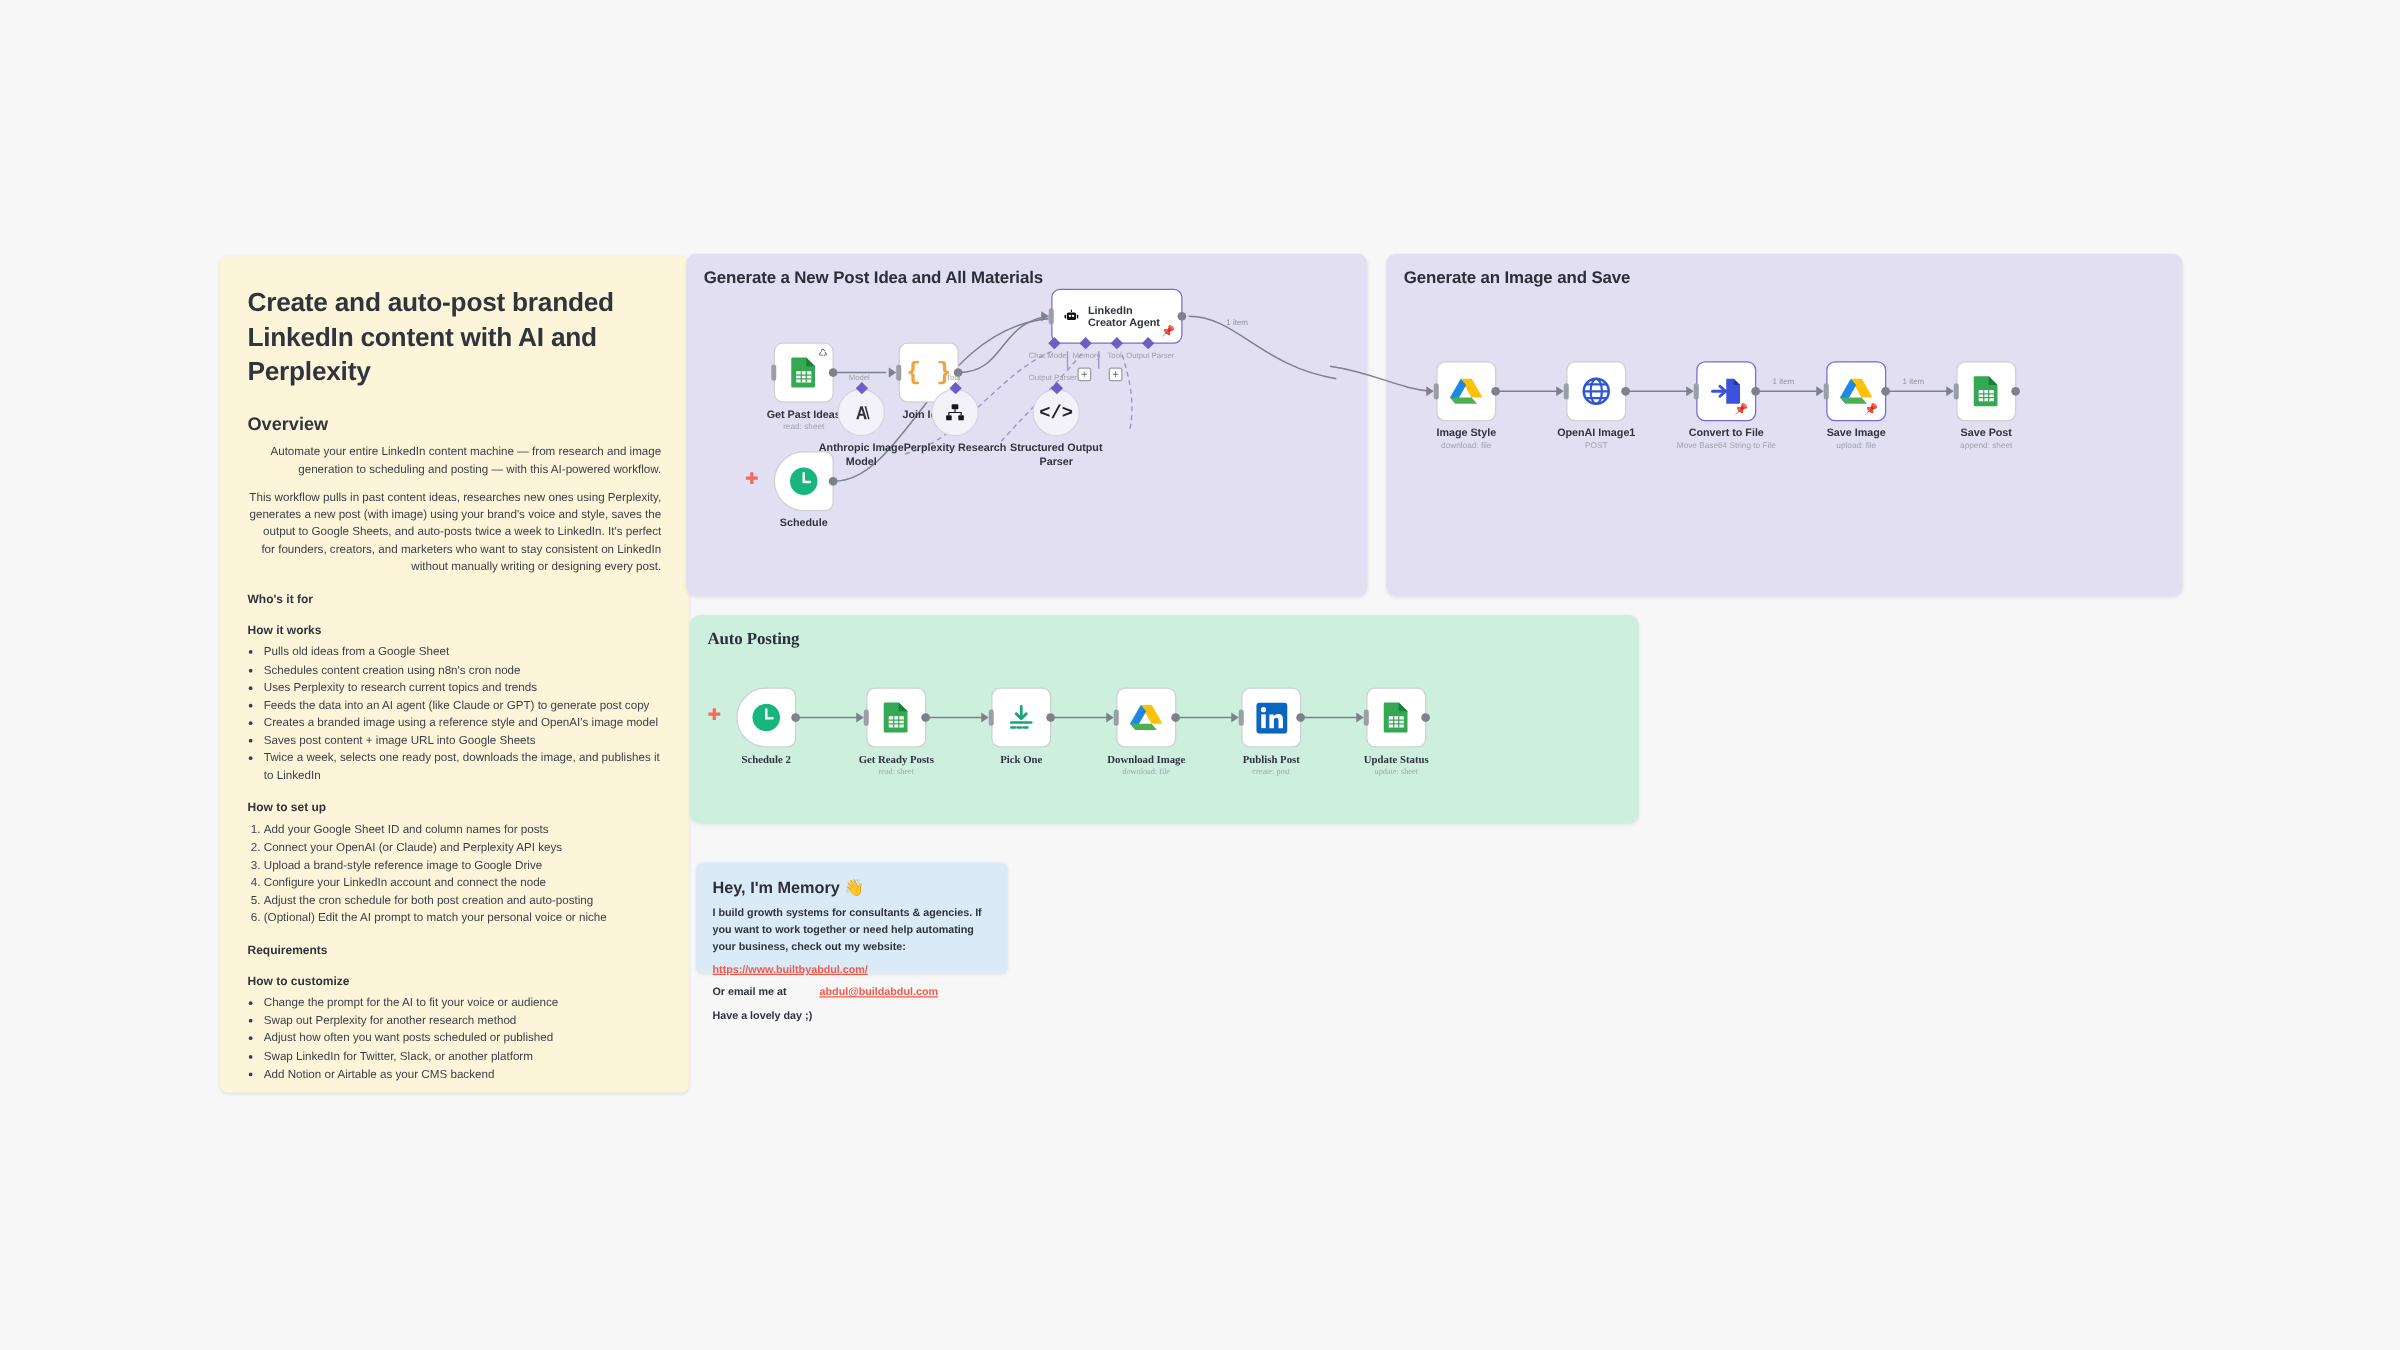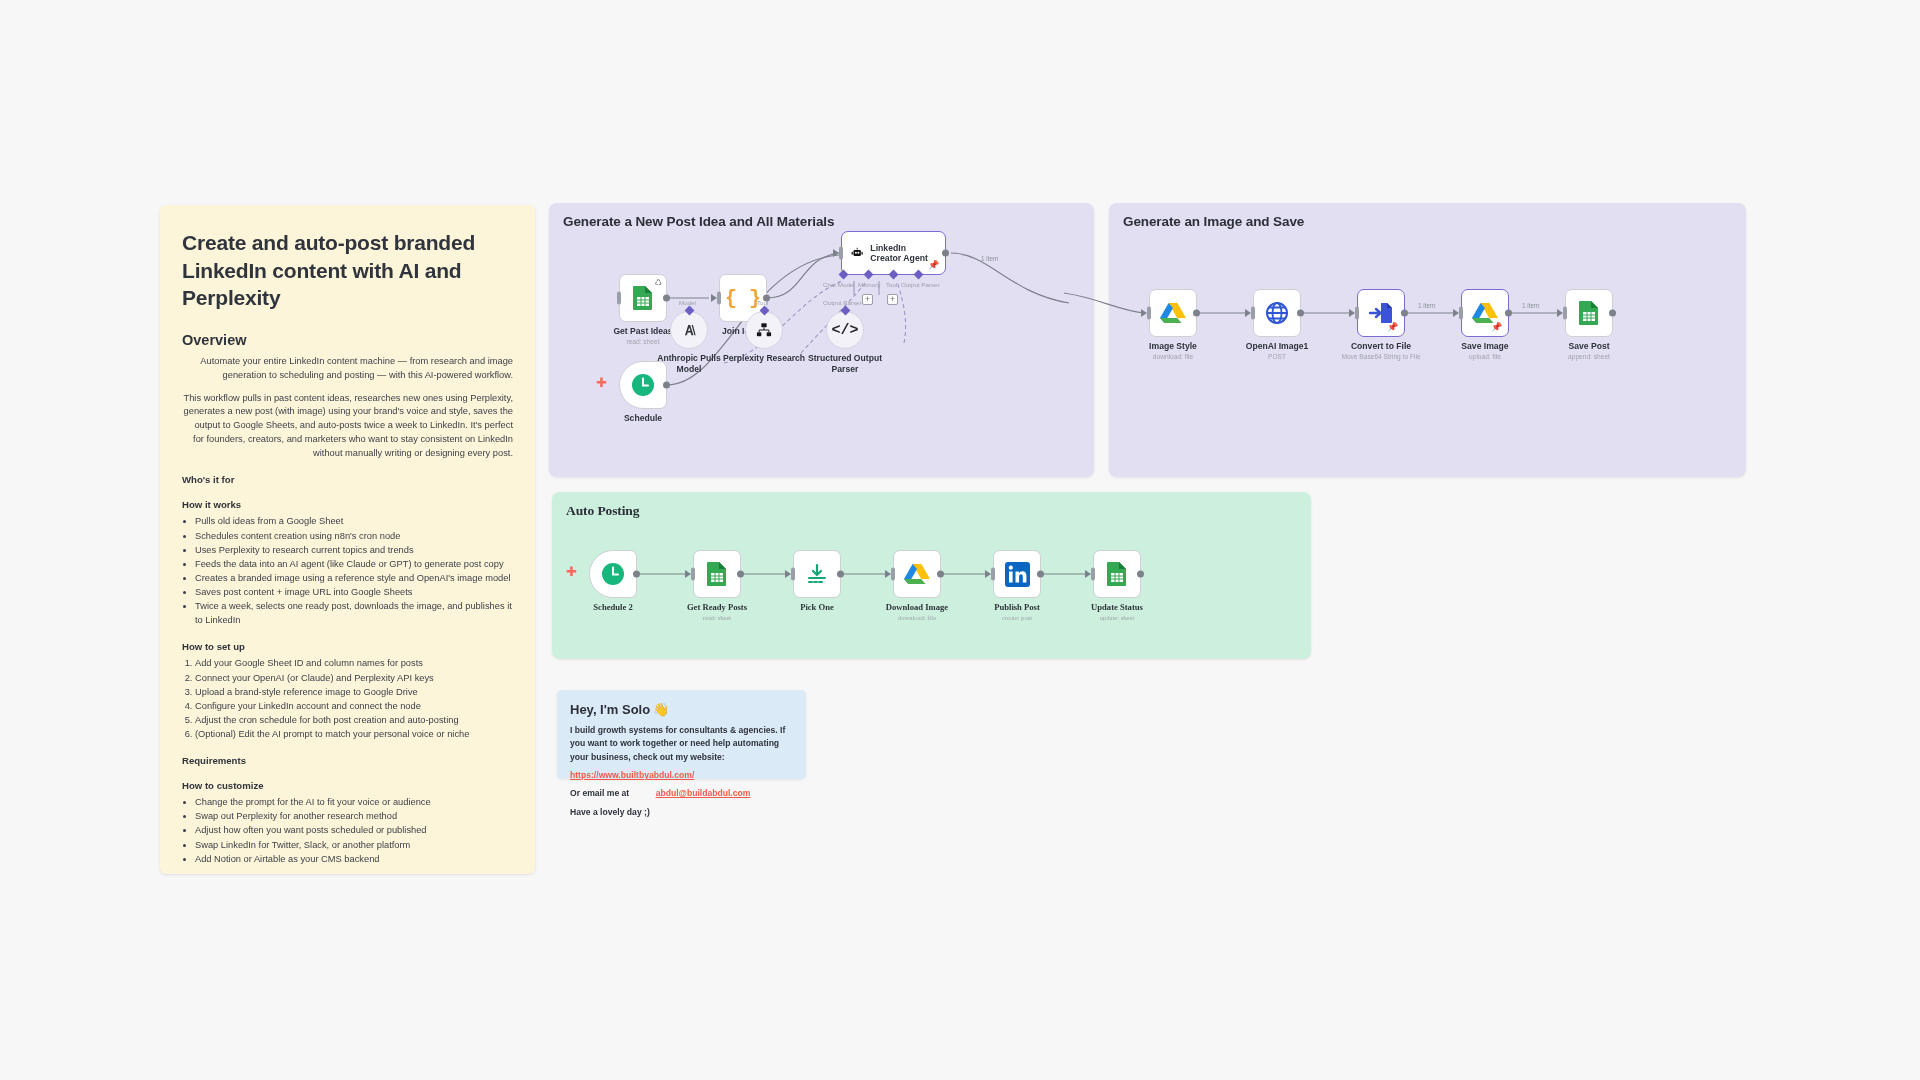--- a/index.html
+++ b/index.html
@@ -6,21 +6,21 @@
   html, body {
     width: 1920px; height: 1080px;
     background: #f7f7f8;
     font-family: "Liberation Sans", sans-serif;
     overflow: hidden;
   }
   #canvas { position: relative; width: 1920px; height: 1080px; }
 
   
   .sticky {
-    position: absolute; left: 160px; top: 205px; width: 375px; height: 669px;
+    position: absolute; left: 176px; top: 205px; width: 375px; height: 669px;
     background: #fdf5d9; border-radius: 6px; padding: 24px 22px 16px 22px;
     box-shadow: 0 1px 3px rgba(0,0,0,.10);
   }
   .sticky h1 {
     font-size: 21px; line-height: 1.32; font-weight: 700; color: #30343d;
     letter-spacing: -.2px; margin-bottom: 20px;
   }
   .sticky h2 { font-size: 14.5px; font-weight: 700; color: #30343d; margin: 0 0 7px 0; }
   .sticky h3 { font-size: 9.6px; font-weight: 700; color: #30343d; margin: 14px 0 4px 0; }
   .sticky p { font-size: 9.3px; line-height: 1.48; color: #3b3f48; margin: 0 0 9px 0; text-align: right; }
@@ -259,21 +259,21 @@
 
     <div class="subnode" style="left:121px; top:108px;">
       <span class="port-label" style="left:9px; top:-12px;">Model</span>
       <span class="diamond" style="left:16px; top:-4px;"></span>
       <div class="circle">
         <svg width="18" height="16" viewBox="0 0 20 18">
           <path d="M5.5 15 L9.2 3.4 h2.1 L15 15 h-2.2 l-0.9-3.1 h-3.4 L7.6 15z M9 10.2h2.6L10.3 6z" fill="#2f3238"></path>
           <path d="M14.5 3.4 L17.5 15 h-1.4 L13 3.4z" fill="#2f3238"></path>
         </svg>
       </div>
-      <div class="node-label two">Anthropic Pulls Model</div>
+      <div class="node-label two">Anthropic Image Model</div>
     </div>
 
     <div class="subnode" style="left:196px; top:108px;">
       <span class="port-label" style="left:12px; top:-12px;">Tool</span>
       <span class="diamond" style="left:16px; top:-4px;"></span>
       <div class="circle">
         <svg width="18" height="16" viewBox="0 0 20 18">
           <rect x="7" y="1.5" width="6" height="4.5" rx="0.8" fill="#16181d"></rect>
           <rect x="2" y="11.5" width="5" height="4.5" rx="0.8" fill="#16181d"></rect>
           <rect x="13" y="11.5" width="5" height="4.5" rx="0.8" fill="#16181d"></rect>
@@ -483,20 +483,20 @@
           <path d="M6 15h12M6 18h12M10 12v9M14 12v9" stroke="#34a853" stroke-width="1"></path>
         </svg>
         <span class="dot-out"></span>
       </div>
       <div class="node-label">Update Status</div>
       <div class="node-sub">update: sheet</div>
     </div>
   </div>
 
   <div class="note-blue">
-    <h2>Hey, I'm Solo 👋</h2>
+    <h2>Hey, I'm Memory 👋</h2>
     <p>I build growth systems for consultants &amp; agencies. If you want to work together or need help automating your business, check out my website:</p>
     <p><a class="lnk" href="#">https://www.builtbyabdul.com/</a></p>
     <p><span>Or email me at </span><a class="eml" href="#">abdul@buildabdul.com</a></p>
     <p>Have a lovely day ;)</p>
   </div>
 
 </div>
 
 </body></html>

